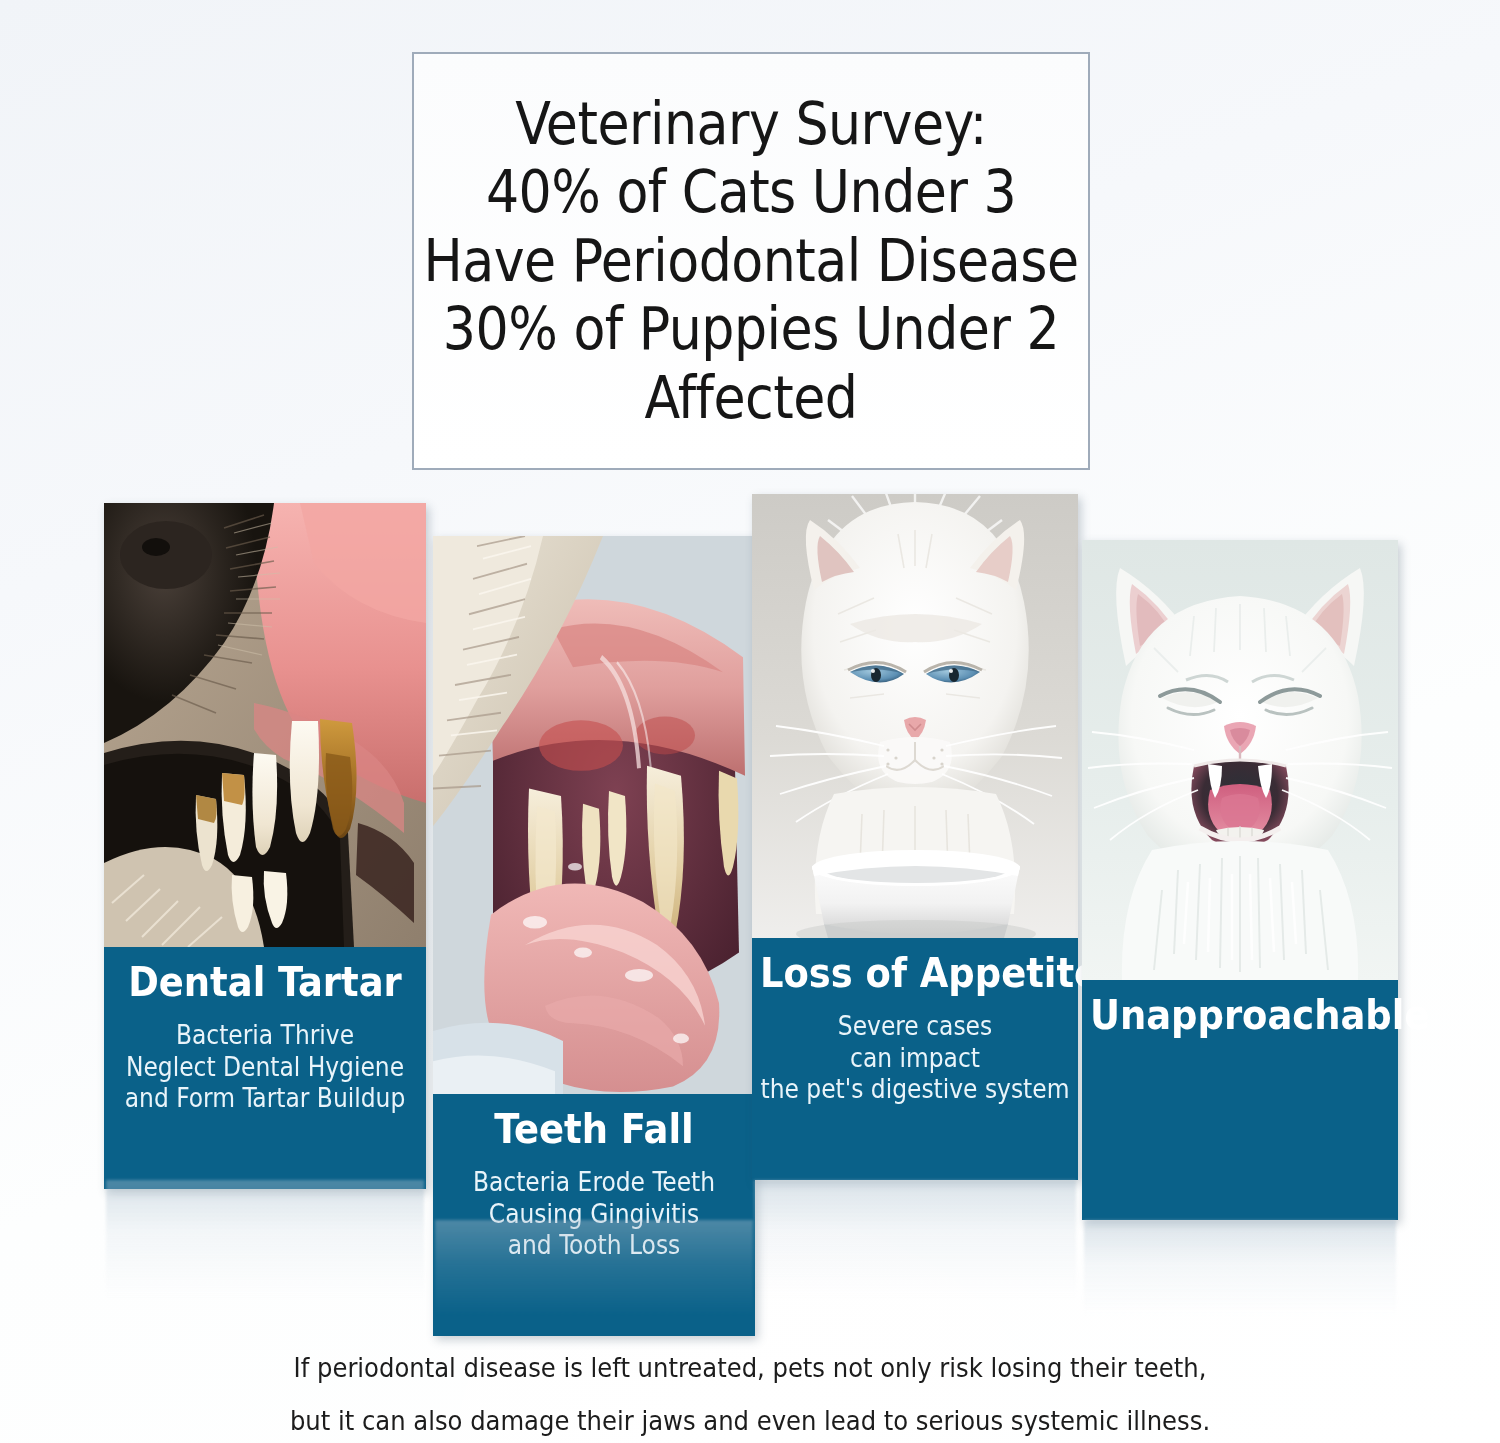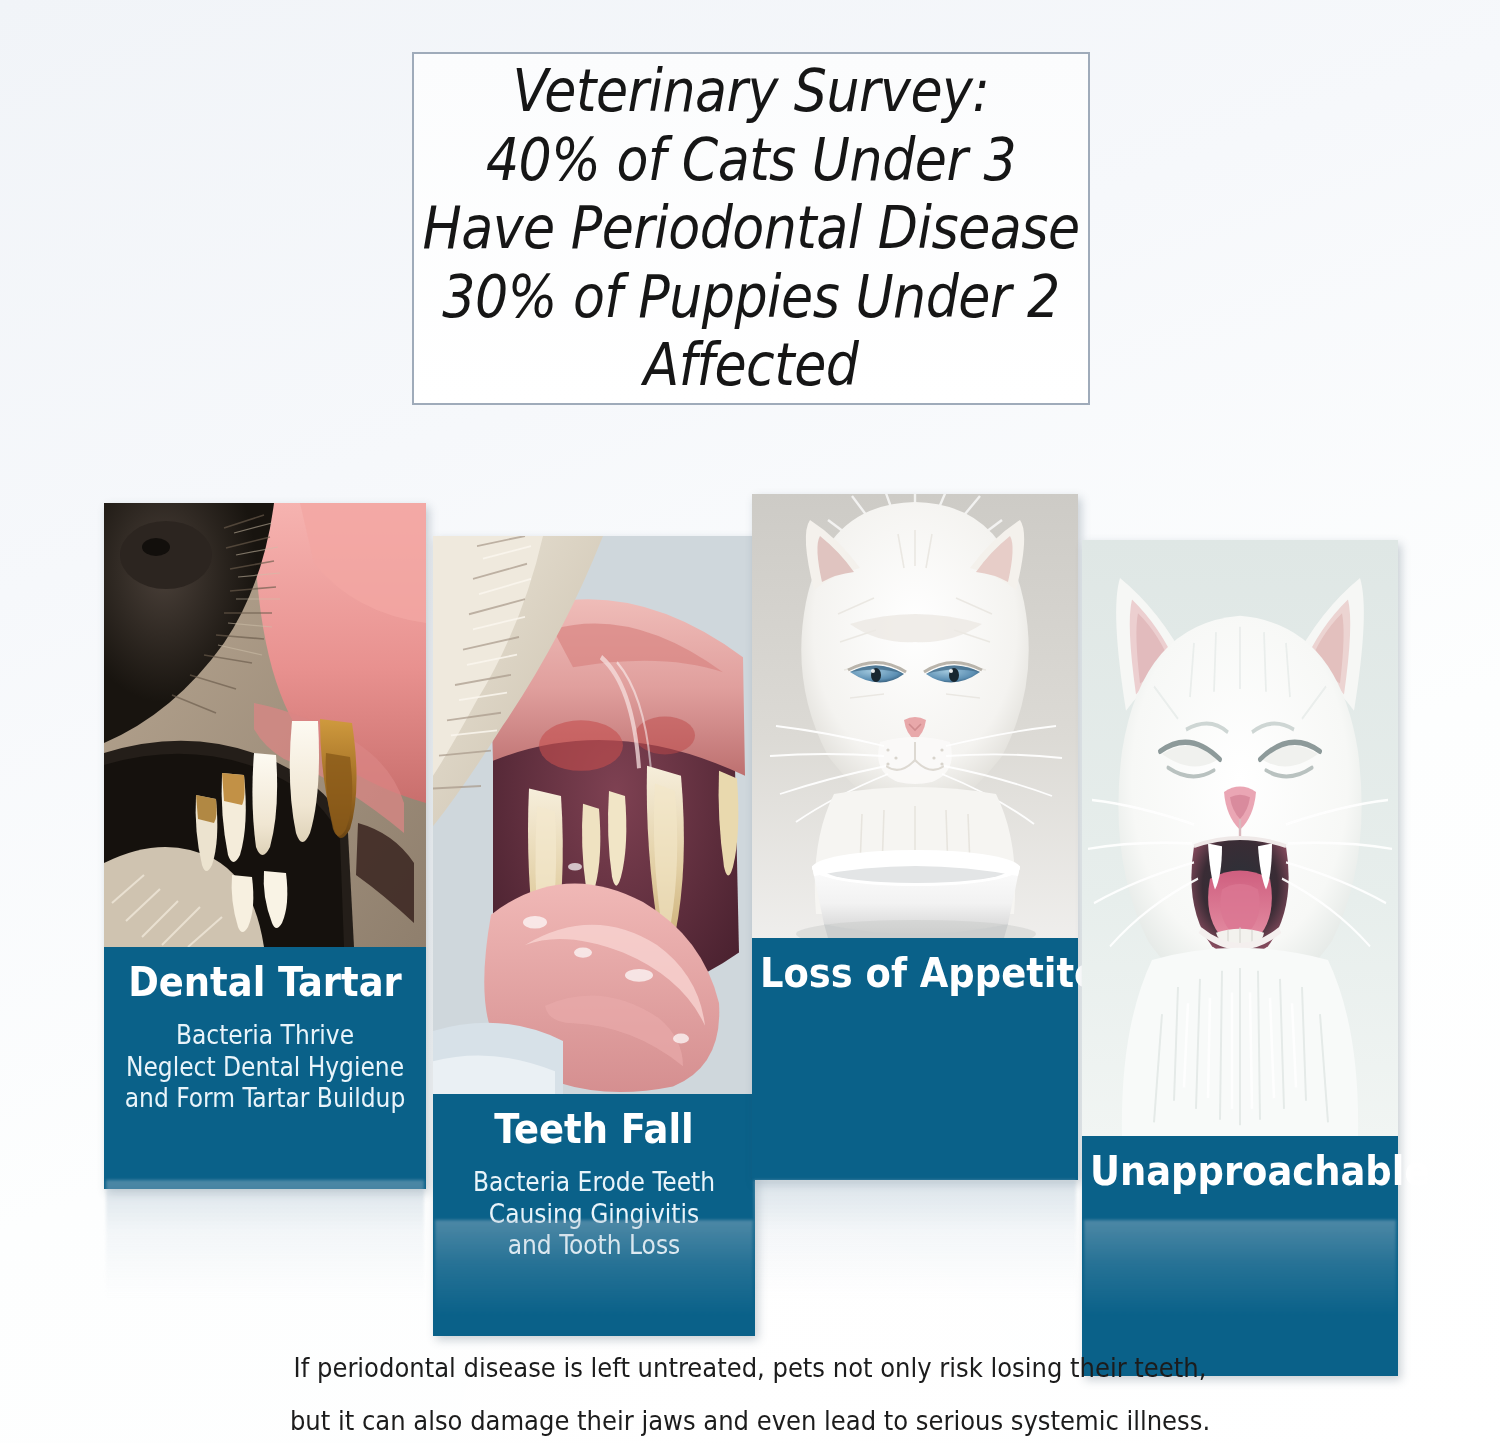--- a/index.html
+++ b/index.html
@@ -8,25 +8,25 @@
     font-family:"Liberation Sans",sans-serif;
     background:
       radial-gradient(ellipse 900px 700px at 50% 100%, #ffffff 0%, rgba(255,255,255,0) 65%),
       linear-gradient(160deg,#f1f4f8 0%,#f6f8fb 30%,#fdfefe 62%,#ffffff 100%);
     position:relative;
   }
   .canvas{position:absolute;inset:0;}
 
   
   #header-box{
-    position:absolute;left:412px;top:52px;width:678px;height:353px;
+    position:absolute;left:412px;top:52px;width:678px;height:418px;
     border:2px solid #9fabba;
     background:linear-gradient(180deg,#fbfcfd 0%,#ffffff 100%);
     box-sizing:border-box;
-    display:flex;align-items:center;justify-content:center;font-style:italic;
+    display:flex;align-items:center;justify-content:center;
   }
   #header-lines{
     text-align:center;
     font-family:"Liberation Sans Narrow","DejaVu Sans Condensed","Liberation Sans",sans-serif;
     font-stretch:condensed;
     color:#161616;
     line-height:1.18;
     font-size:58px;
     font-weight:400;
     letter-spacing:-0.5px;
@@ -55,21 +55,21 @@
     font-weight:400;font-size:26px;line-height:1.22;color:#e9f4fa;
   }
   .card .band .sub div{white-space:nowrap;}
 
   #card-1{left:104px;top:503px;width:322px;height:686px;}
   #card-1 .band{height:242px;}
   #card-2{left:433px;top:536px;width:322px;height:800px;}
   #card-2 .band{height:242px;}
   #card-3{left:752px;top:494px;width:326px;height:686px;}
   #card-3 .band{height:242px;}
-  #card-4{left:1082px;top:540px;width:316px;height:836px;}
+  #card-4{left:1082px;top:540px;width:316px;height:680px;}
   #card-4 .band{height:240px;}
 
   
   .reflect{position:absolute;pointer-events:none;
     background:linear-gradient(180deg,rgba(170,190,205,.42) 0%,rgba(190,206,218,.16) 45%,rgba(255,255,255,0) 100%);
     filter:blur(1.5px);}
   #reflect-1{left:106px;top:1180px;width:318px;height:118px;}
   #reflect-2{left:435px;top:1220px;width:318px;height:96px;}
   #reflect-3{left:754px;top:1180px;width:322px;height:118px;}
   #reflect-4{left:1084px;top:1220px;width:312px;height:96px;}
@@ -414,20 +414,25 @@
         <ellipse cx="164" cy="374" rx="104" ry="18" fill="#ffffff"></ellipse>
         <ellipse cx="164" cy="376" rx="92" ry="13" fill="#e3e5e6"></ellipse>
         <path d="M60 372 Q163 352 268 372 L266 382 Q163 362 62 382 Z" fill="#ffffff"></path>
         <path d="M72 430 Q163 450 256 430 L252 444 L76 444 Z" fill="#cfd2d4"></path>
 
         <ellipse cx="164" cy="440" rx="120" ry="14" fill="#c8c9c7" opacity=".45"></ellipse>
       </svg>
     </div>
     <div class="band">
       <div class="title">Loss of Appetite</div>
+      <div class="sub">
+        <div>Severe cases</div>
+        <div>can impact</div>
+        <div>the pet's digestive system</div>
+      </div>
     </div>
   </div>
 
   <div class="card" id="card-4">
     <div class="photo">
       <svg viewBox="0 0 316 440" preserveAspectRatio="none" aria-hidden="true">
         <defs>
           <linearGradient id="g4bg" x1="0" y1="0" x2="0" y2="1">
             <stop offset="0" stop-color="#dfe7e5"></stop>
               <stop offset="60%" stop-color="#e7eeec"></stop>

